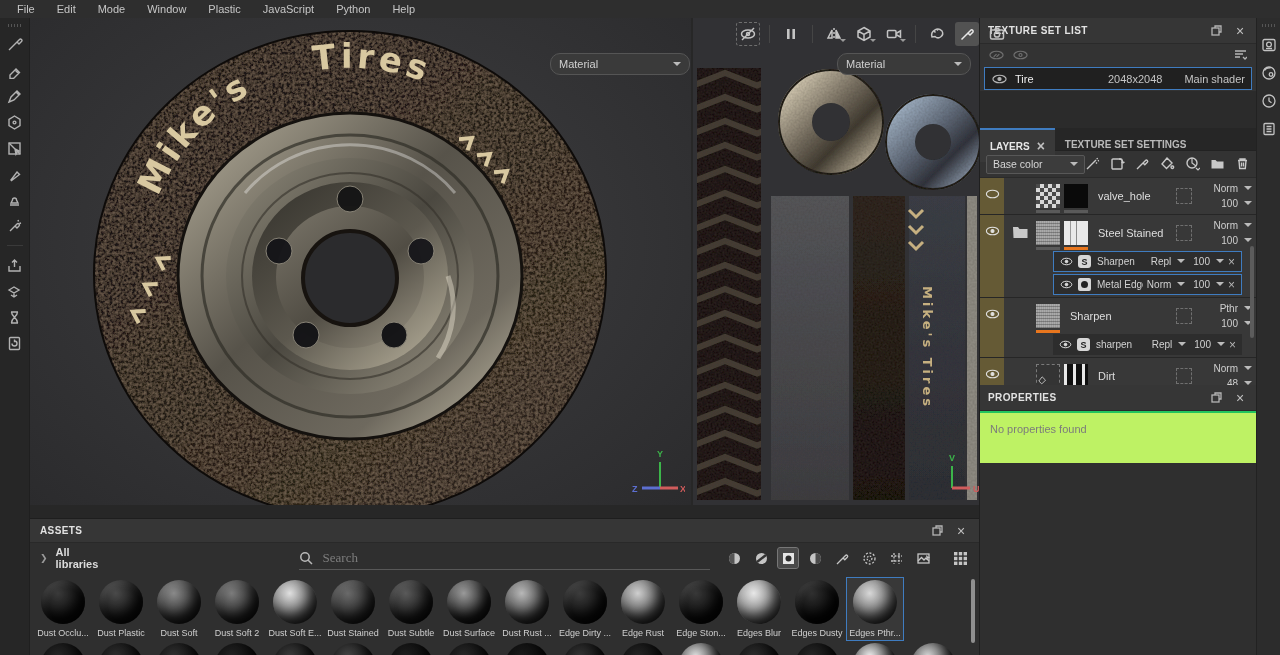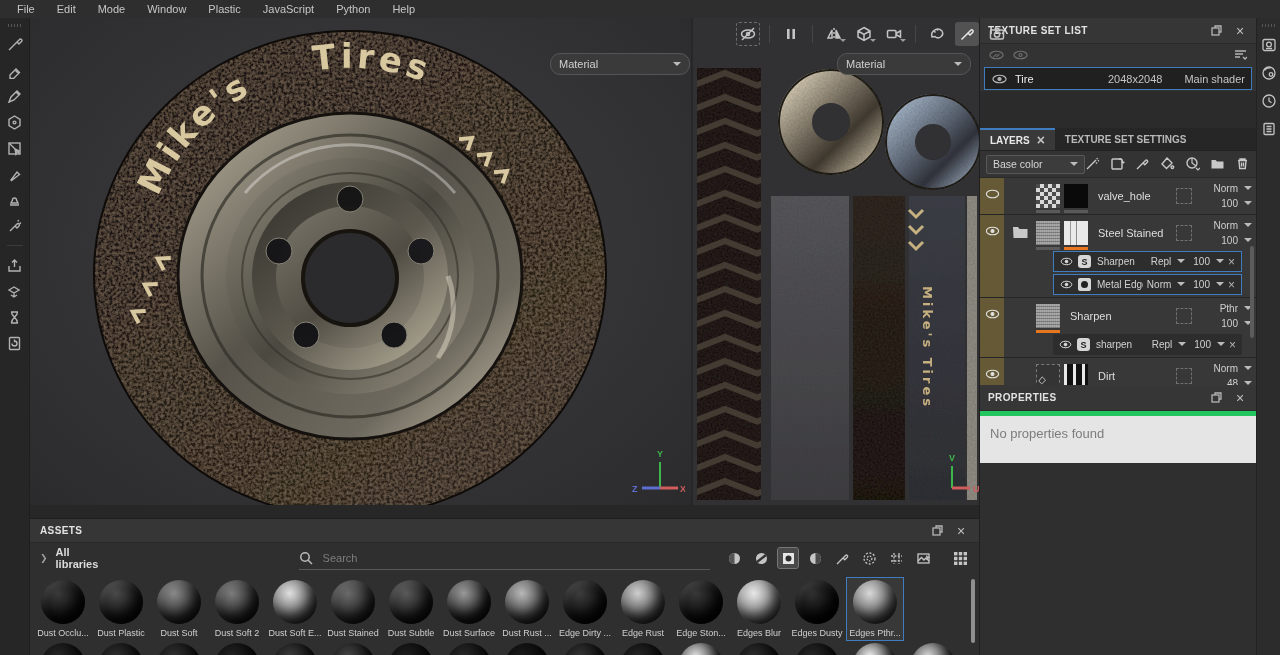--- a/index.html
+++ b/index.html
@@ -44,21 +44,21 @@
   .tsl-toolbar .sp{flex:1;}
   .ghosteye svg{stroke:#6f6f6f;}
   .tslrow{height:23px;margin:1px 4px;display:flex;align-items:center;gap:8px;background:#202020;
           border:1px solid #3f7cc0;padding:0 6px;}
   .tslrow .nm{font-weight:normal;color:#ececec;flex:1;}
   .tslrow .res,.tslrow .shd{color:#c4c4c4;font-size:11px;}
   .tslrow .shd{margin-left:14px;}
   .tsl-empty{height:37px;background:#2b2b2b;}
   
   .tabs{height:23px;display:flex;background:#262626;border-bottom:1px solid #222;}
-  .tab{display:flex;align-items:center;padding:4px 10px;font-size:10px;font-weight:bold;color:#b9b9b9;}
+  .tab{display:flex;align-items:center;padding:16px 10px;font-size:10px;font-weight:bold;color:#b9b9b9;}
   .tab.active{background:#393939;color:#e8e8e8;border-top:2px solid #3f7cc0;}
   .tab .xglyph{margin-left:7px;}
   
   .ltb{height:27px;display:flex;align-items:center;padding:0 6px;background:#333;border-bottom:1px solid #2a2a2a;}
   .chdd{width:106px;height:19px;background:#3c3c3c;border:1px solid #585858;border-radius:2px;
         display:flex;align-items:center;justify-content:space-between;padding:0 6px;font-size:10.5px;color:#d6d6d6;}
   .ltbicons{flex:1;display:flex;justify-content:flex-end;gap:10px;}
   .ltbicons svg{stroke:#c8c8c8;fill:none;stroke-width:1.4;}
   
   .lstack{position:relative;background:#2b2b2b;height:207px;overflow:hidden;}
@@ -84,38 +84,38 @@
   .erow.sel{border:1px solid #3f7cc0;}
   .erow .eye{margin-right:5px;display:flex;}
   .ebadge{width:13px;height:13px;border-radius:3px;background:#d6d6d6;color:#222;font-size:9px;font-weight:bold;
           display:flex;align-items:center;justify-content:center;margin-right:6px;flex:none;}
   .ebadge.gen{border-radius:2px;position:relative;}
   .ebadge.gen::after{content:"";position:absolute;inset:3px;background:#222;border-radius:50%;}
   .ename{flex:1;white-space:nowrap;overflow:hidden;}
   .eblend{margin:0 4px;}
   .xbtn::before{content:"×";color:#b5b5b5;font-size:12px;}
   .scrollv{position:absolute;right:2px;top:68px;width:4px;height:92px;background:#5c5c5c;border-radius:2px;}
-  .props-body{height:52px;background:#e5e5e5;padding:10px 10px;color:#7c7c7c;font-size:13px;border-top:5px solid #22c55e;}
+  .props-body{height:52px;background:#bef264;padding:10px 10px;color:#7c7c7c;font-size:11px;border-top:2px solid #22c55e;}
   .props-rest{background:#2f2f2f;height:200px;}
   
   .rstrip{position:absolute;left:1256px;top:18px;width:24px;height:637px;background:#2c2c2c;border-left:1px solid #222;
           display:flex;flex-direction:column;align-items:center;}
   .rtool{width:18px;height:18px;margin:5px 0;display:flex;align-items:center;justify-content:center;}
   .rtool svg{stroke:#c2c2c2;fill:none;stroke-width:1.3;}
   
   .assets{position:absolute;left:30px;top:518px;width:949px;height:137px;background:#2f2f2f;border-top:1px solid #1e1e1e;}
   .ahead{height:24px;display:flex;align-items:center;background:#363636;padding:0 10px;border-bottom:1px solid #292929;}
   .ahead .ttl{font-weight:bold;font-size:10px;letter-spacing:.4px;color:#e2e2e2;flex:1;}
   .actrl{height:30px;display:flex;align-items:center;padding:0 10px;}
   .libchev{color:#9a9a9a;font-size:9px;margin-right:8px;}
   .liblabel{font-weight:bold;color:#dcdcdc;font-size:11px;}
   .searchwrap{display:flex;align-items:center;margin-left:190px;width:465px;border-bottom:1px solid #585858;height:24px;}
   .searchwrap svg{stroke:#b9b9b9;fill:none;stroke-width:1.5;margin-right:8px;}
-  .searchwrap input{background:transparent;border:none;outline:none;color:#ddd;font-size:11px;width:380px;
-                    font-family:Liberation Sans, sans-serif;}
+  .searchwrap input{background:transparent;border:none;outline:none;color:#ddd;font-size:13px;width:380px;
+                    font-family:Liberation Serif, serif;}
   .searchwrap input::placeholder{color:#7d7d7d;}
   .afilters{display:flex;align-items:center;gap:7px;margin-left:14px;}
   .afilter{width:20px;height:20px;display:flex;align-items:center;justify-content:center;border-radius:2px;}
   .afilter svg{stroke:#c5c5c5;fill:none;stroke-width:1.3;}
   .afilter.sel{background:#4a4a4a;outline:1px solid #777;}
   .agridbtn{margin-left:18px;}
   .agrid{display:flex;padding:4px 4px 0 4px;}
   .asset{width:58px;display:flex;flex-direction:column;align-items:center;padding:2px 0;border:1px solid transparent;}
   .asset.sel{border:1px solid #3f7cc0;background:#383838;}
   .asset .ball{width:44px;height:44px;border-radius:50%;box-shadow:inset -6px -8px 12px rgba(0,0,0,.7),inset 3px 4px 6px rgba(255,255,255,.12);}

